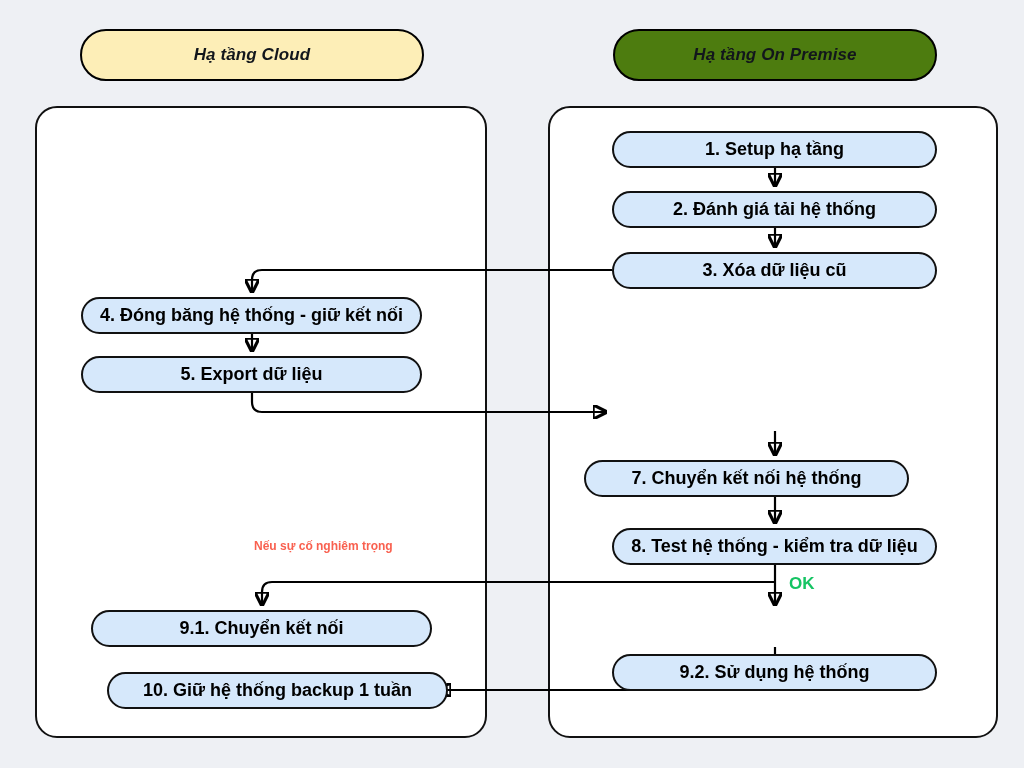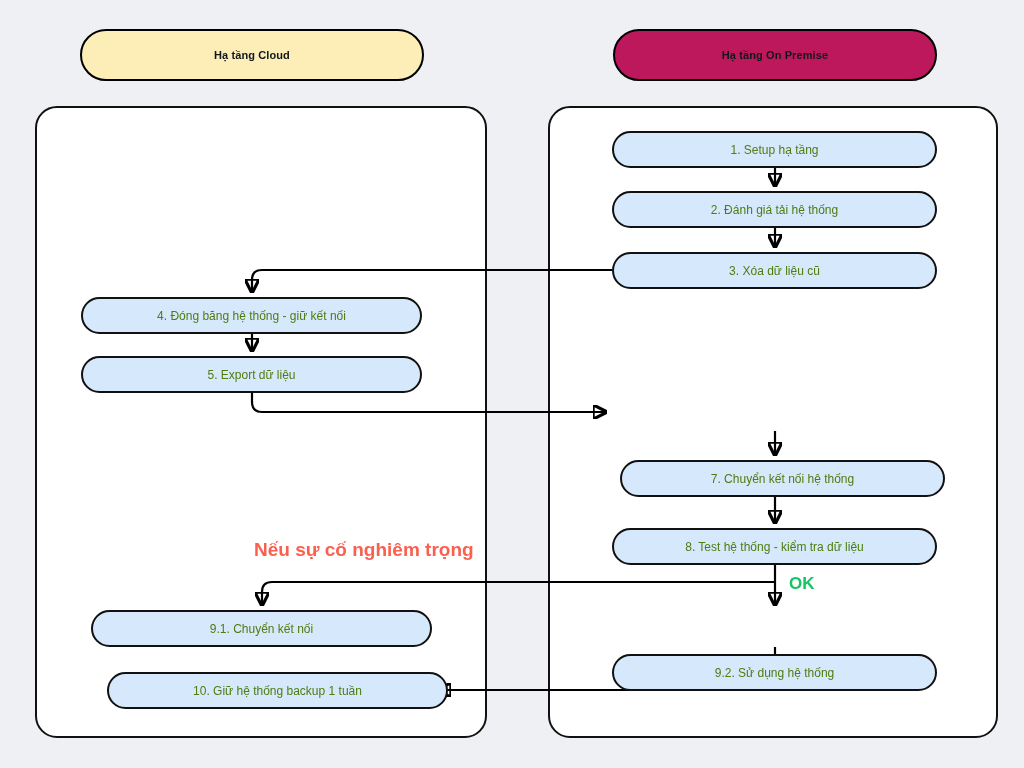--- a/index.html
+++ b/index.html
@@ -17,31 +17,32 @@
 
   
   .lane-header {
     position: absolute;
     border: 2.5px solid #000;
     border-radius: 999px;
     display: flex;
     align-items: center;
     justify-content: center;
     font-weight: bold;
-    font-size: 11px;
+    font-size: 17px;
     color: #12161c;
     letter-spacing: 0.1px;
+    font-style: italic;
   }
   #lane-header-cloud {
     left: 80px; top: 29px; width: 344px; height: 52px;
     background: #fdeeb7;
   }
   #lane-header-onprem {
     left: 613px; top: 29px; width: 324px; height: 52px;
-    background: #be185d;
+    background: #4d7c0f;
   }
 
   
   .lane-panel {
     position: absolute;
     background: #ffffff;
     border: 2.5px solid #111;
     border-radius: 22px;
   }
   #lane-panel-cloud  { left: 35px;  top: 106px; width: 452px; height: 632px; }
@@ -49,33 +50,33 @@
 
   
   .node {
     position: absolute;
     background: #d6e8fb;
     border: 2.5px solid #111;
     border-radius: 999px;
     display: flex;
     align-items: center;
     justify-content: center;
-    font-weight: normal;
-    font-size: 12px;
-    color: #4d7c0f;
+    font-weight: bold;
+    font-size: 18px;
+    color: #000000;
     white-space: nowrap;
     z-index: 3;
   }
 
   
   #node-1 { left: 612px; top: 131px; width: 325px; height: 37px; }
   #node-2 { left: 612px; top: 191px; width: 325px; height: 37px; }
   #node-3 { left: 612px; top: 252px; width: 325px; height: 37px; }
   #node-6 { left: 612px; top: 394px; width: 325px; height: 37px; }
-  #node-7 { left: 620px; top: 460px; width: 325px; height: 37px; }
+  #node-7 { left: 584px; top: 460px; width: 325px; height: 37px; }
   #node-8 { left: 612px; top: 528px; width: 325px; height: 37px; align-items: center; }
   #node-92 { left: 612px; top: 634px; width: 325px; height: 37px; margin-top: 20px; }
 
   
   #node-4  { left: 81px; top: 297px; width: 341px; height: 37px; }
   #node-5  { left: 81px; top: 356px; width: 341px; height: 37px; justify-content: center; }
   #node-91 { left: 91px; top: 610px; width: 341px; height: 37px; }
   #node-10 { left: 107px; top: 672px; width: 341px; height: 37px; }
 
   
@@ -85,21 +86,21 @@
     width: 1024px; height: 768px;
     z-index: 2;
     pointer-events: none;
   }
   #connectors path, #connectors line { stroke: #000; stroke-width: 2.2; fill: none; }
 
   
   .edge-label {
     position: absolute;
     font-weight: bold;
-    font-size: 19px;
+    font-size: 12px;
     z-index: 4;
     white-space: nowrap;
   }
   #label-severe { left: 254px; top: 539px; color: #f9604f; }
   #label-ok     { left: 789px; top: 574px; color: #15c463; font-size: 17px; text-align: right; }
 </style>
 </head>
 <body>
 
 <div id="stage">

